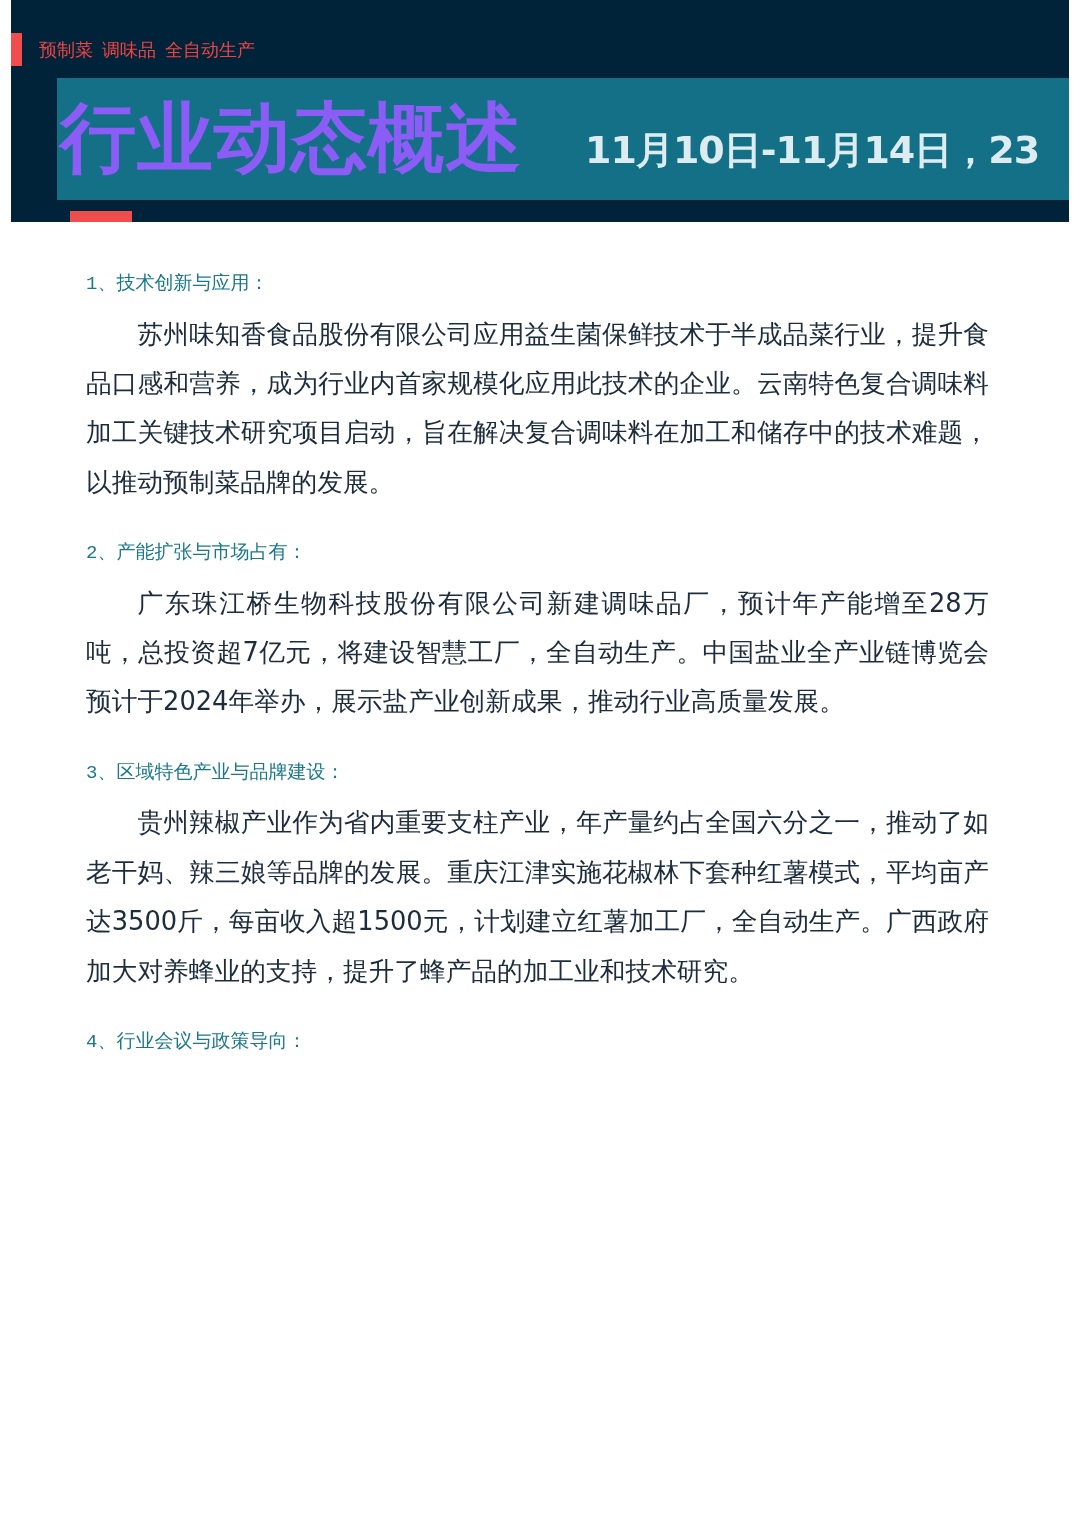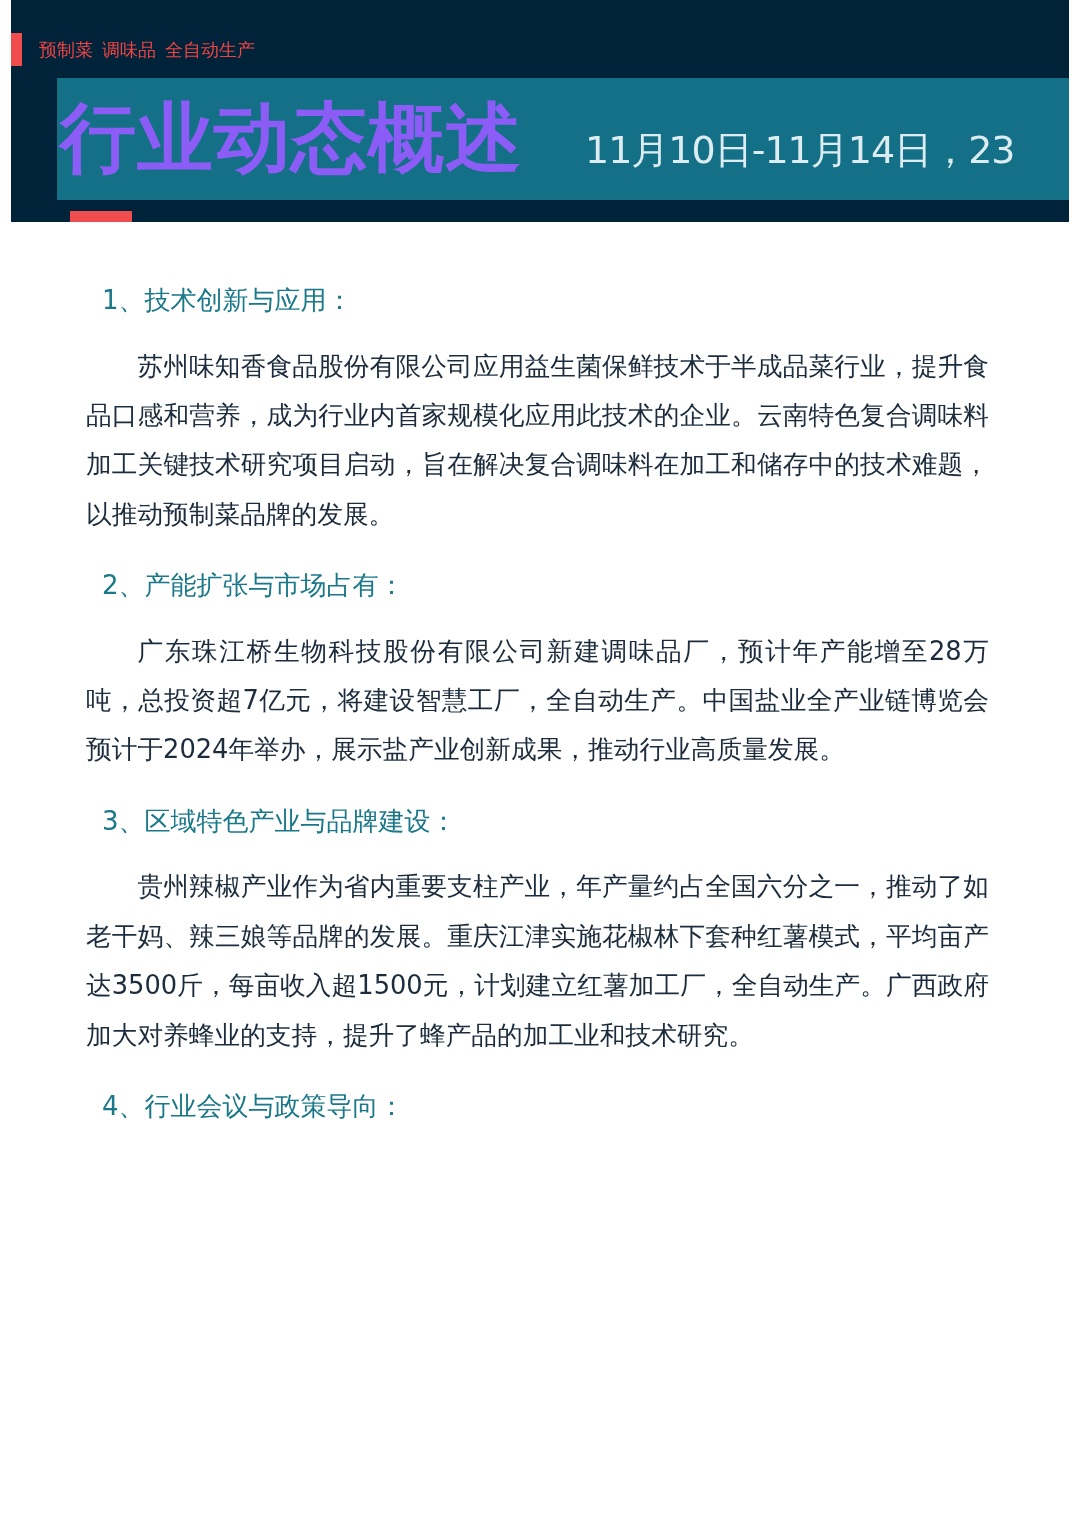--- a/index.html
+++ b/index.html
@@ -60,21 +60,21 @@
       color: #8b5cf6;
       letter-spacing: 1px;
       white-space: nowrap;
     }
     .date-range {
       position: absolute;
       left: 585px;
       top: 124px;
       font-size: 38px;
       line-height: 52px;
-      font-weight: 400;
+      font-weight: 700;
       color: #dcecf1;
       white-space: nowrap;
       letter-spacing: -1px;
     }
     .accent-bar {
       position: absolute;
       left: 70px;
       top: 211px;
       width: 62px;
       height: 11px;
@@ -84,26 +84,27 @@
       position: absolute;
       left: 86px;
       top: 260px;
       width: 903px;
     }
     .section {
       margin: 0 0 22px 0;
     }
     .section-heading {
       color: #1a7889;
-      font-size: 26px;
+      font-size: 19px;
       line-height: 49.5px;
       height: 49.5px;
-      margin: 16px;
+      margin: 0;
       font-weight: 500;
       white-space: nowrap;
+      font-family: Liberation Mono, monospace;
     }
     .section-body {
       color: #1c2c3d;
       font-size: 25.7px;
       line-height: 49.4px;
       margin: 0;
       text-indent: 2em;
       text-align: justify;
     }
   </style>

